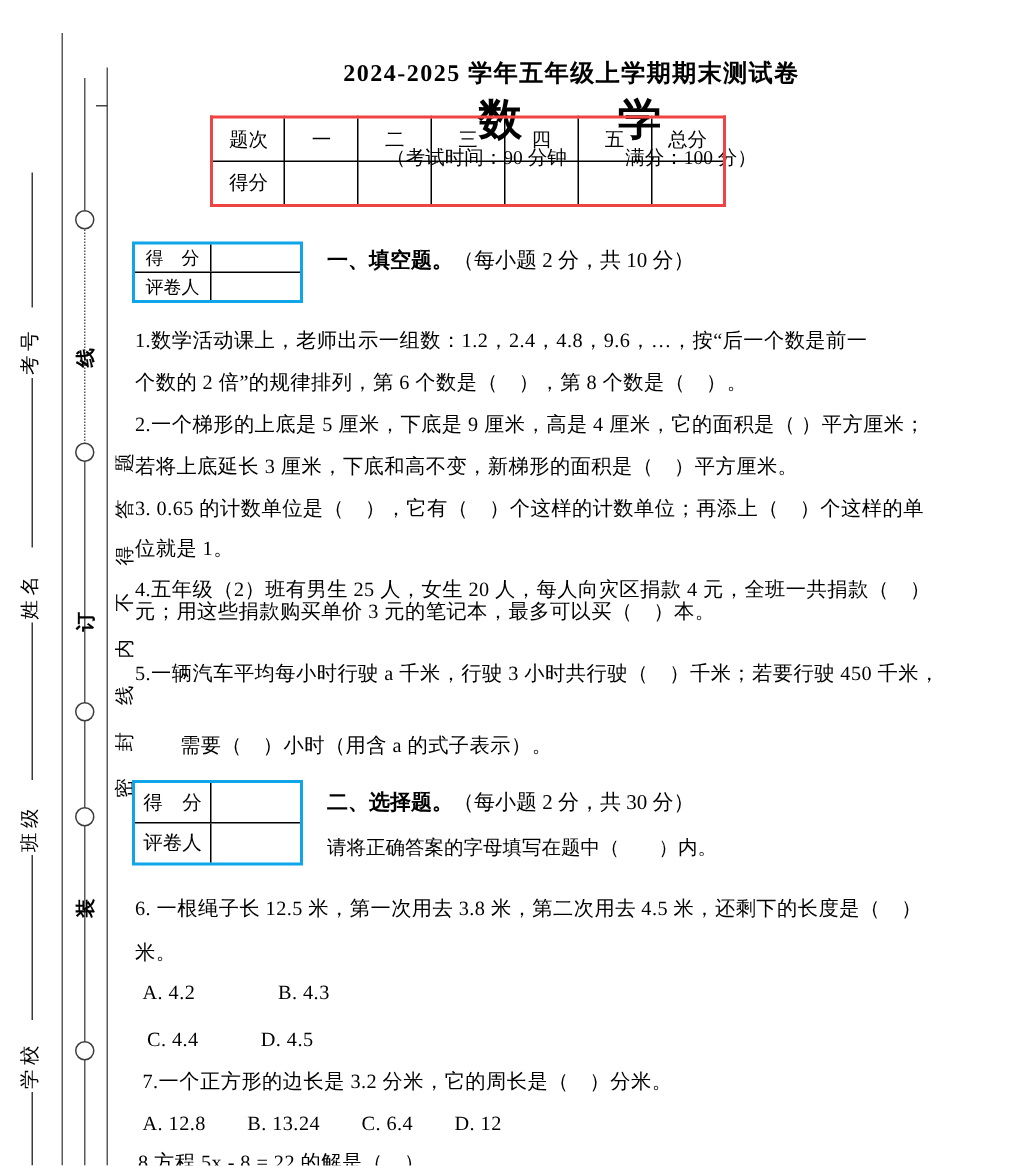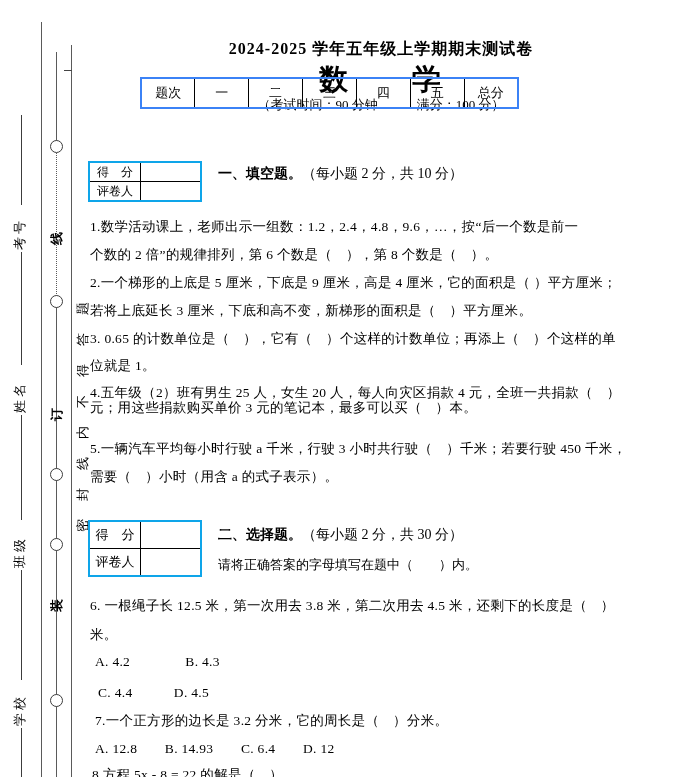--- a/index.html
+++ b/index.html
@@ -18,22 +18,22 @@
   .margin-label{left:12px;font-size:13px;letter-spacing:3px;}
   .label-line{position:absolute;left:21px;width:1px;background:#3c3c3c;}
   .bind-char{left:49px;font-size:13px;font-weight:bold;}
   .seal-text{left:75px;top:532px;font-size:13px;letter-spacing:18px;}
   
   .center-band{position:absolute;left:85px;width:592px;text-align:center;margin-top:36px;}
   .paper-title{top:3px;font-size:16px;font-weight:bold;letter-spacing:1px;}
   .subject{top:24px;font-size:29px;font-weight:bold;letter-spacing:2px;}
   .exam-info{top:60px;font-size:13px;}
   
-  table.score-table{position:absolute;left:140px;top:77px;width:379px;
-    border-collapse:collapse;table-layout:fixed;border:2px solid #3b82f6;}
+  table.score-table{position:absolute;left:140px;top:77px;width:344px;
+    border-collapse:collapse;table-layout:fixed;border:2px solid #ef4444;}
   table.score-table td{border:1px solid #000;height:28px;text-align:center;
     font-size:13px;padding:0;}
   
   .score-box{position:absolute;left:88px;width:110px;border:2px solid #0ea5e9;}
   .score-box .sb-row{display:flex;}
   .score-box .sb-row + .sb-row{border-top:1px solid #000;}
   .sb-label{width:50px;border-right:1px solid #000;text-align:center;
     display:flex;align-items:center;justify-content:center;}
   .sb-value{width:58px;}
   .box-1{top:161px;font-size:12px;}
@@ -90,20 +90,29 @@
   <tbody>
       <tr>
     <td>题次</td>
     <td>一</td>
     <td>二</td>
     <td>三</td>
     <td>四</td>
     <td>五</td>
     <td>总分</td>
   </tr>
+  <tr>
+    <td>得分</td>
+    <td></td>
+    <td></td>
+    <td></td>
+    <td></td>
+    <td></td>
+    <td></td>
+  </tr>
 </tbody>
   </table>
 
 <div class="score-box box-1">
   <div class="sb-row">
     <div class="sb-label">得　分</div>
     <div class="sb-value"></div>
   </div>
   <div class="sb-row">
     <div class="sb-label">评卷人</div>
@@ -117,21 +126,21 @@
 
 <div class="qline" style="top:218px;">1.数学活动课上，老师出示一组数：1.2，2.4，4.8，9.6，…，按“后一个数是前一</div>
 <div class="qline" style="top:246px;">个数的 2 倍”的规律排列，第 6 个数是（　），第 8 个数是（　）。</div>
 <div class="qline" style="top:274px;">2.一个梯形的上底是 5 厘米，下底是 9 厘米，高是 4 厘米，它的面积是（ ）平方厘米；</div>
 <div class="qline" style="top:302px;">若将上底延长 3 厘米，下底和高不变，新梯形的面积是（　）平方厘米。</div>
 <div class="qline" style="top:330px;">3. 0.65 的计数单位是（　），它有（　）个这样的计数单位；再添上（　）个这样的单</div>
 <div class="qline" style="top:357px;">位就是 1。</div>
 <div class="qline" style="top:384px;">4.五年级（2）班有男生 25 人，女生 20 人，每人向灾区捐款 4 元，全班一共捐款（　）</div>
 <div class="qline" style="top:399px;">元；用这些捐款购买单价 3 元的笔记本，最多可以买（　）本。</div>
 <div class="qline" style="top:440px;">5.一辆汽车平均每小时行驶 a 千米，行驶 3 小时共行驶（　）千米；若要行驶 450 千米，</div>
-<div class="qline" style="top:468px;">需要（　）小时（用含 a 的式子表示）。</div>
+<div class="qline" style="top:488px;margin-left:30px;">需要（　）小时（用含 a 的式子表示）。</div>
 
 <div class="score-box box-2">
   <div class="sb-row">
     <div class="sb-label">得　分</div>
     <div class="sb-value"></div>
   </div>
   <div class="sb-row">
     <div class="sb-label">评卷人</div>
     <div class="sb-value"></div>
   </div>
@@ -140,14 +149,14 @@
 <div class="sec-head" style="top:526px;">
   <span class="sec-title">二、选择题。</span><span>（每小题 2 分，共 30 分）</span>
 </div>
 <div class="instruction" style="top:556px;">请将正确答案的字母填写在题中（　　）内。</div>
 
 <div class="qline" style="top:597px;">6. 一根绳子长 12.5 米，第一次用去 3.8 米，第二次用去 4.5 米，还剩下的长度是（　）</div>
 <div class="qline" style="top:626px;">米。</div>
 <div class="qline opt" style="top:653px;">A. 4.2　　　　B. 4.3</div>
 <div class="qline opt" style="top:684px;left:98px;">C. 4.4　　　D. 4.5</div>
 <div class="qline" style="top:712px;left:95px;">7.一个正方形的边长是 3.2 分米，它的周长是（　）分米。</div>
-<div class="qline opt" style="top:740px;">A. 12.8　　B. 14.93　　C. 6.4　　D. 12</div>
+<div class="qline opt" style="top:740px;">A. 12.8　　B. 13.24　　C. 6.4　　D. 12</div>
 <div class="qline" style="top:766px;left:92px;">8.方程 5x - 8 = 22 的解是（　）。</div>
 
 </body></html>

